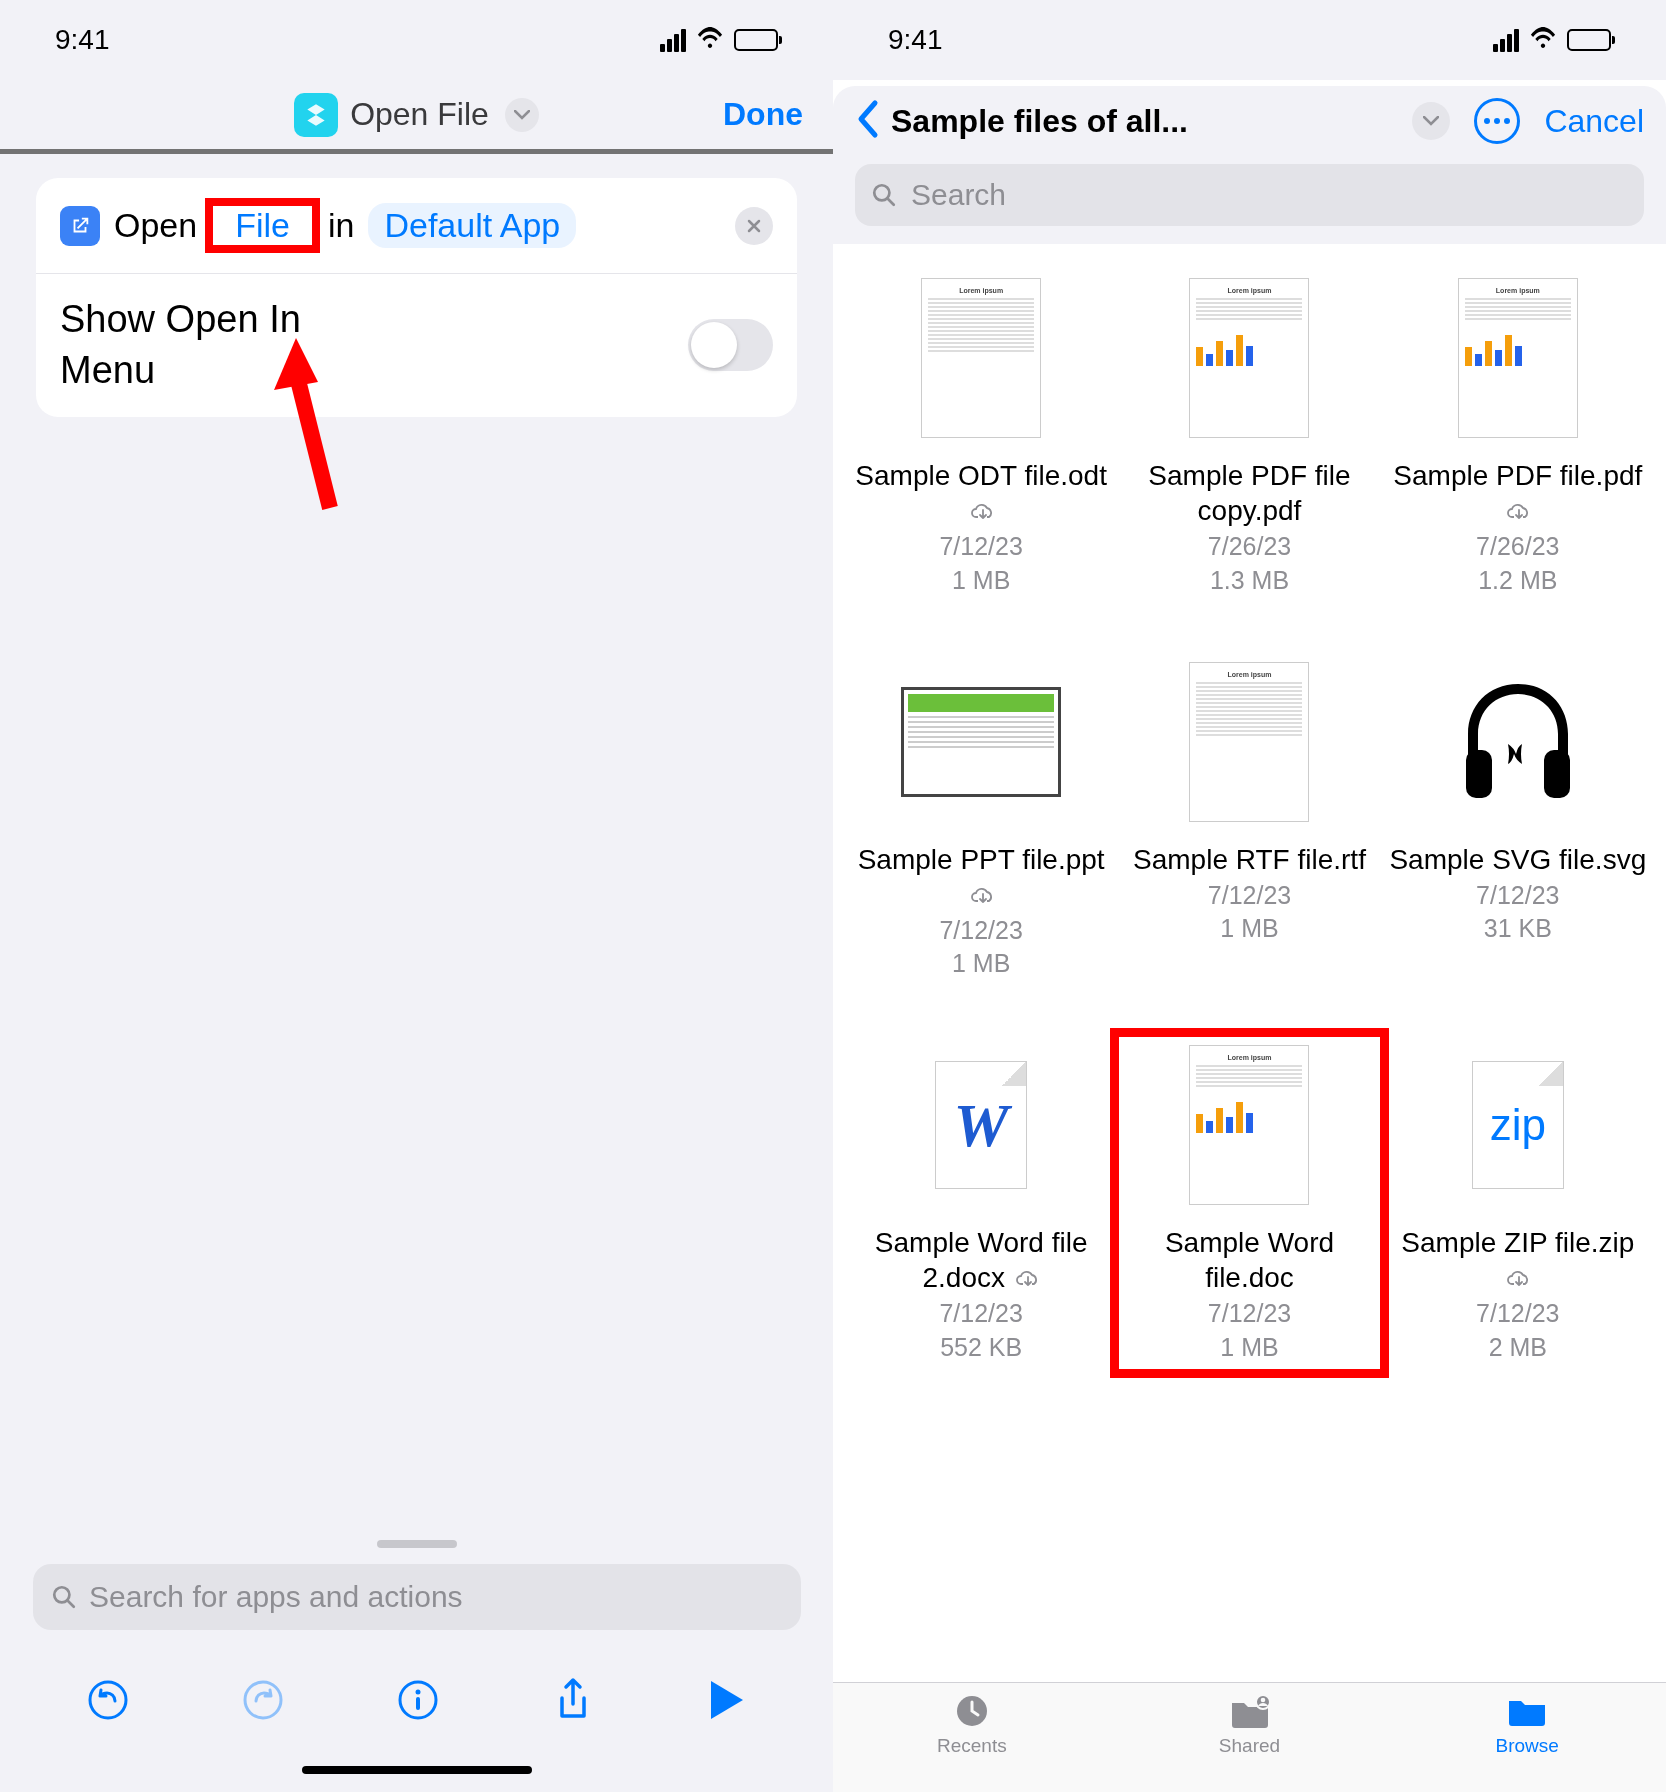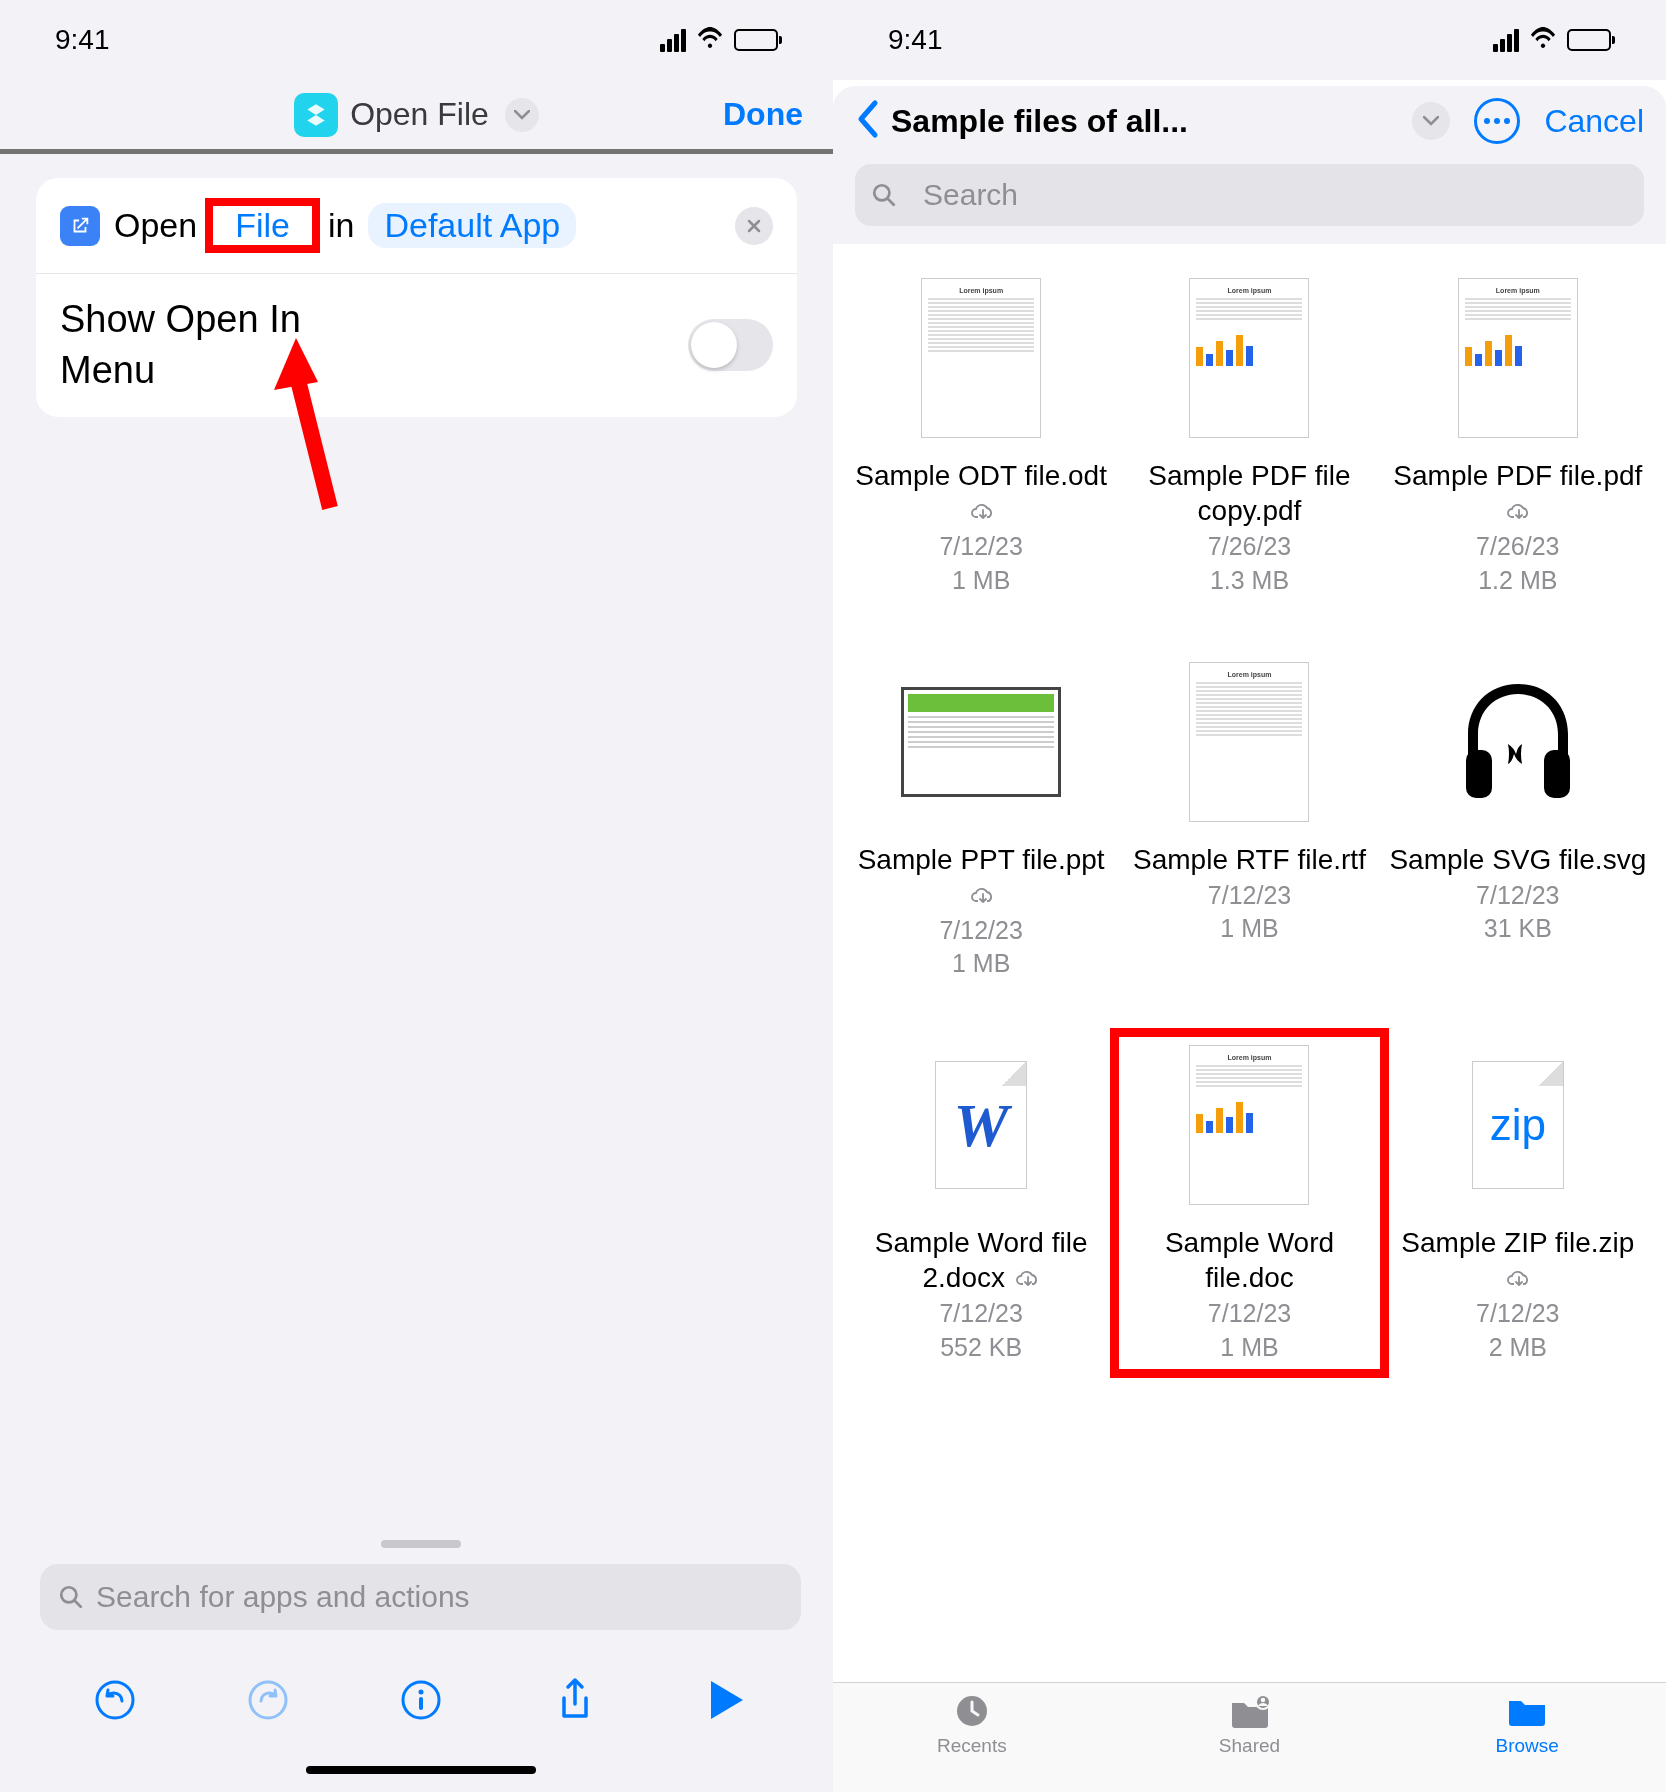--- a/index.html
+++ b/index.html
@@ -94,40 +94,40 @@
     .sc-token-pill { background: #e9f3ff; color: #007aff; padding: 3px 16px; border-radius: 18px; }
     .sc-clear { margin-left:auto; width: 38px; height: 38px; border-radius:50%; background:#e5e5ea; display:flex;align-items:center;justify-content:center;color:#8e8e93;}
 
     .sc-toggle-row { justify-content: space-between; }
     .sc-toggle-label { font-size: 38px; line-height: 1.35; max-width: 300px;}
     .sc-switch { width: 85px; height: 52px; border-radius: 30px; background: #e5e5ea; position: relative; }
     .sc-switch::after { content:""; position:absolute; left:3px; top:3px; width:46px; height:46px; border-radius:50%; background:#fff; box-shadow: 0 2px 4px rgba(0,0,0,0.2);}
 
     .red-arrow { position:absolute; left: 268px; top: 338px; }
 
-    .sc-bottom { position:absolute; bottom:0; left:8px; right:0; }
+    .sc-bottom { position:absolute; bottom:0; left:1px; right:0; }
     .sc-drag-handle { width:80px; height:8px; background:#c7c7cc; border-radius:5px; margin: 0 auto 16px;}
     .sc-search { margin: 0 32px 22px; height: 66px; background:#e3e3e8; border-radius:18px; display:flex; align-items:center; padding: 0 18px; gap:12px; color:#8e8e93; font-size:30px;}
     .sc-toolbar { height: 100px; display:flex; align-items:center; justify-content:space-around; padding: 0 30px; }
     .sc-toolbar .tb-btn { color:#007aff; }
     .home-indicator { width:230px; height:8px; background:#000; border-radius:5px; margin: 14px auto 18px;}
 
     
     .fp-sheet-top { background:#f2f2f7; border-radius: 22px 22px 0 0; margin-top: 6px;}
     .fp-header {
       display:flex; align-items:center; padding: 12px 22px; gap:10px; position: relative;
     }
     .fp-back { color:#007aff; }
     .fp-title { font-size: 32px; font-weight: 700; flex:1; }
     .fp-chev-circle { width: 38px; height:38px; border-radius:50%; background:#e5e5ea; display:flex;align-items:center;justify-content:center;}
     .fp-more-circle { width:46px; height:46px; border:3.5px solid #007aff; border-radius:50%; display:flex;align-items:center;justify-content:center; gap:4px; margin: 0 14px;}
     .fp-more-circle span { width:6px;height:6px;border-radius:50%;background:#007aff;}
     .fp-cancel { color:#007aff; font-size:32px; }
 
-    .fp-search { margin: 8px 22px 18px; height: 62px; background:#e3e3e8; border-radius:16px; display:flex; align-items:center; padding: 0 16px; gap: 26px; color:#8e8e93; font-size:30px;}
+    .fp-search { margin: 8px 22px 18px; height: 62px; background:#e3e3e8; border-radius:16px; display:flex; align-items:center; padding: 0 16px; gap: 14px; color:#8e8e93; font-size:30px;}
 
     .fp-grid {
       background:#fff;
       flex:1;
       display:grid;
       grid-template-columns: repeat(3, 1fr);
       gap: 44px 0;
       padding: 22px 14px 30px;
       align-content: start;
     }

